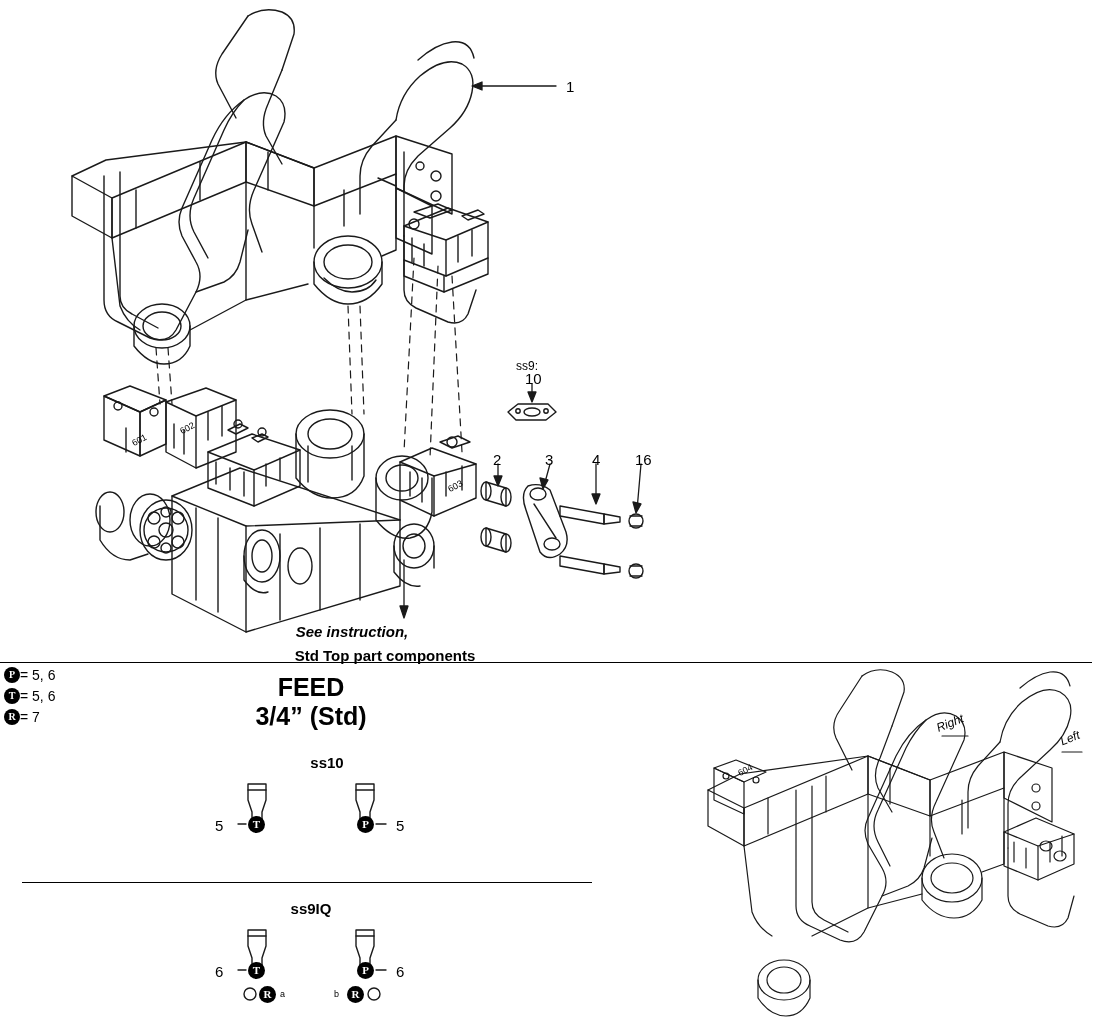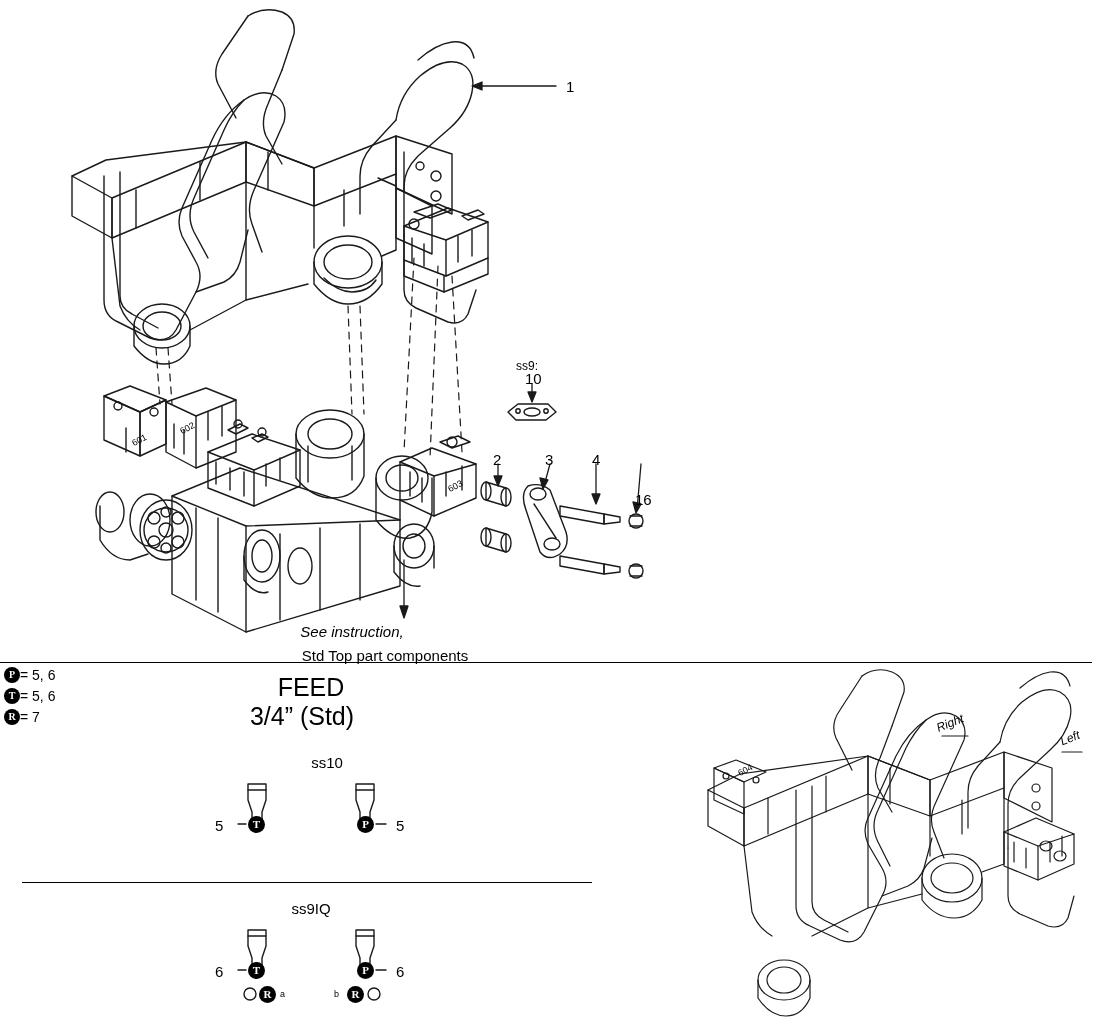--- a/index.html
+++ b/index.html
@@ -30,21 +30,21 @@
   .lbl {
     position: absolute;
     font-size: 15px;
     line-height: 1;
     white-space: nowrap;
   }
   .lbl.small { font-size: 12px; }
   .lbl.big { font-size: 25px; }
   .lbl.italic { font-style: italic; }
   .lbl.tiny { font-size: 9px; }
-  .center { transform: translateX(-50%); }
+  .center { transform: translateX(-50%); font-weight: bold; }
   .port {
     position: absolute;
     width: 17px; height: 17px;
     border-radius: 50%;
     background: #000;
     color: #fff;
     font-size: 11px;
     font-weight: bold;
     line-height: 17px;
     text-align: center;
@@ -391,21 +391,21 @@
         <path d="M238 970 L246 970"></path>
         <path d="M376 970 L386 970"></path>
       </g>
     </g>
   </svg>
 
   <div class="lbl" style="left:566px; top:79px;">1</div>
   <div class="lbl" style="left:493px; top:452px;">2</div>
   <div class="lbl" style="left:545px; top:452px;">3</div>
   <div class="lbl" style="left:592px; top:452px;">4</div>
-  <div class="lbl" style="left:635px; top:452px;margin-top:40px;">16</div>
+  <div class="lbl" style="left:635px; top:452px;">16</div>
   <div class="lbl" style="left:525px; top:371px;">10</div>
 
   <div class="lbl small" style="left:516px; top:360px;">ss9:</div>
   <div class="lbl italic center" style="left:352px; top:624px;">See instruction,</div>
   <div class="lbl center" style="left:385px; top:648px;">Std Top part components</div>
   <div class="lbl small italic" style="left:936px; top:717px; transform:rotate(-22deg);">Right</div>
   <div class="lbl small italic" style="left:1060px; top:732px; transform:rotate(-22deg);">Left</div>
 
   <div class="lbl tiny" style="left:132px; top:436px; transform:rotate(-28deg);">601</div>
   <div class="lbl tiny" style="left:180px; top:424px; transform:rotate(-28deg);">602</div>
@@ -424,21 +424,21 @@
       <div class="port">T</div>
       <div class="txt">= 5, 6</div>
     </div>
     <div class="row">
       <div class="port">R</div>
       <div class="txt">= 7</div>
     </div>
   </div>
 
   <div class="lbl big center" style="left:311px; top:675px;">FEED</div>
-  <div class="lbl big center" style="left:302px; top:704px;">3/4”  (Std)</div>
+  <div class="lbl big center" style="left:311px; top:704px;">3/4”  (Std)</div>
 
   <div class="lbl center" style="left:327px; top:755px;">ss10</div>
   <div class="lbl" style="left:215px; top:818px;">5</div>
   <div class="port" style="left:248px; top:816px;">T</div>
   <div class="port" style="left:357px; top:816px;">P</div>
   <div class="lbl" style="left:396px; top:818px;">5</div>
 
   <div class="lbl center" style="left:311px; top:901px;">ss9IQ</div>
   <div class="lbl" style="left:215px; top:964px;">6</div>
   <div class="port" style="left:248px; top:962px;">T</div>

